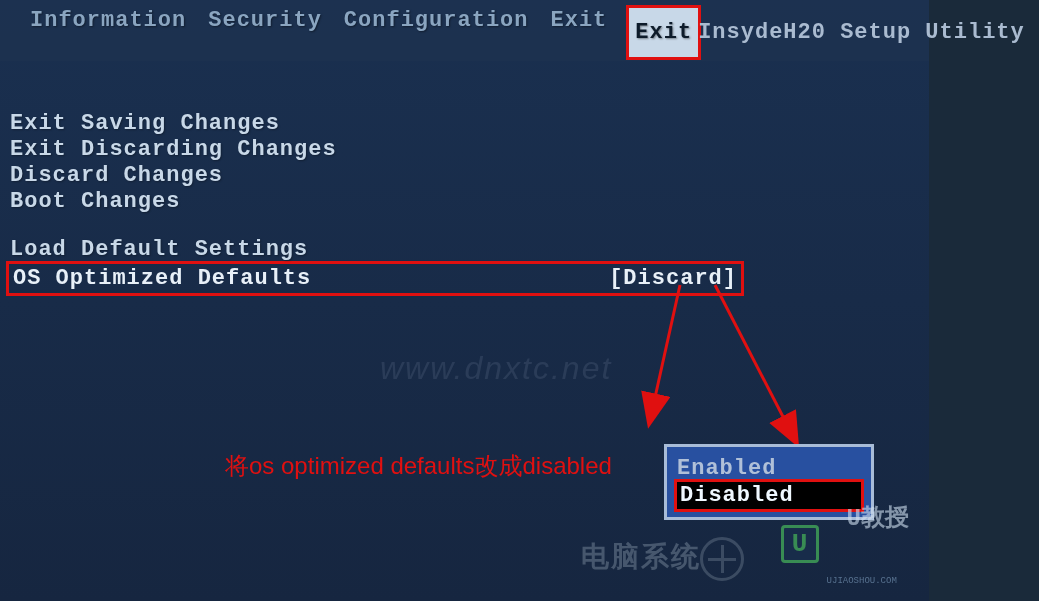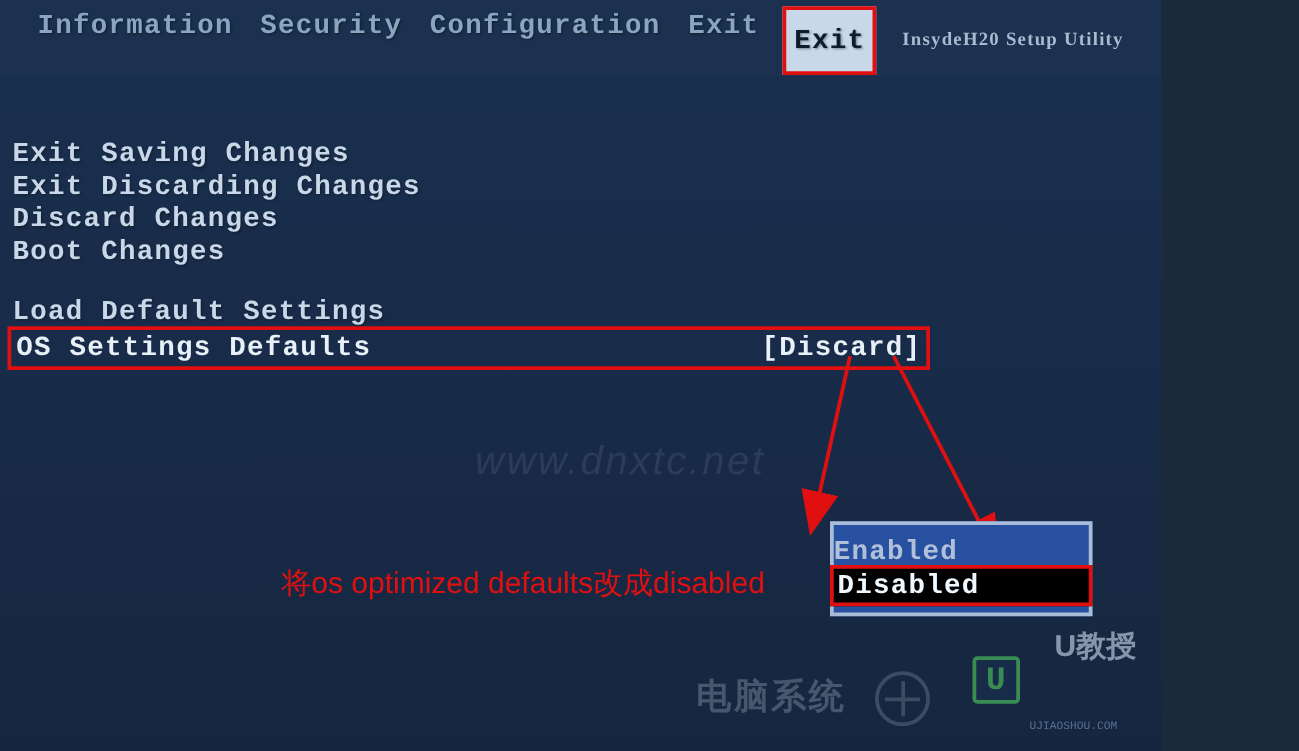--- a/index.html
+++ b/index.html
@@ -39,25 +39,24 @@
     .tab.active {
       background: #c8d8e8;
       color: #0d1b2a;
       padding: 12px 6px;
       border: 3px solid #e01010;
       margin: -3px;
     }
     .utility-title {
       margin-left: auto;
       color: #aabbd0;
-      font-size: 15px;
+      font-size: 22px;
       font-weight: bold;
       letter-spacing: 1px;
       white-space: nowrap;
-      font-family: Liberation Serif, serif;
     }
     .content {
       padding: 50px 10px 0 10px;
       position: relative;
     }
     .menu-item {
       color: #c8d8e8;
       font-size: 22px;
       font-weight: bold;
       letter-spacing: 1px;
@@ -91,26 +90,26 @@
       position: absolute;
       top: 450px;
       left: 225px;
       color: #e01010;
       font-family: 'Microsoft YaHei', Arial, sans-serif;
       font-size: 24px;
       font-weight: normal;
     }
     .popup {
       position: absolute;
-      top: 417px;
+      top: 444px;
       right: 55px;
       width: 210px;
       background: #2850a0;
       border: 3px solid #a8bcd8;
-      padding: 8px 0;
+      padding: 8px 10px;
     }
     .popup-option {
       color: #b0c0d8;
       font-size: 22px;
       font-weight: bold;
       letter-spacing: 1px;
       padding: 1px 0;
     }
     .popup-option.selected {
       background: #000000;
@@ -152,21 +151,21 @@
       font-weight: bold;
       display: flex;
       align-items: center;
       justify-content: center;
       border-radius: 4px;
     }
     .watermark-2 .logo-text {
       color: #d0e0f0;
       font-size: 24px;
       font-weight: bold;
-      font-family: Liberation Sans, sans-serif;
+      font-family: Liberation Mono, monospace;
       margin-left: 20px;
     }
     .watermark-2 .logo-sub {
       color: #80a0c0;
       font-size: 9px;
       display: block;
       margin-top: 43px;
     }
     .watermark-3 {
       position: absolute;
@@ -184,21 +183,21 @@
     .watermark-3::before, .watermark-3::after {
       content: '';
       position: absolute;
       background: #8090a0;
     }
     .watermark-3::before { width: 3px; height: 28px; }
     .watermark-3::after { width: 28px; height: 3px; }
     .watermark-4 {
       position: absolute;
       bottom: 25px;
-      right: 252px;
+      right: 228px;
       color: #a0b0c0;
       opacity: 0.35;
       font-size: 28px;
       font-weight: bold;
       font-family: 'Microsoft YaHei', Arial;
       letter-spacing: 2px;
     }
   </style>
 </head>
 <body>
@@ -217,21 +216,21 @@
   </div>
 
   <div class="content">
     <div class="menu-item">Exit Saving Changes</div>
     <div class="menu-item">Exit Discarding Changes</div>
     <div class="menu-item">Discard Changes</div>
     <div class="menu-item">Boot Changes</div>
     <div class="spacer"></div>
     <div class="menu-item">Load Default Settings</div>
     <div class="highlighted-row">
-      <span class="label">OS Settings Defaults</span>
+      <span class="label">OS Optimized Defaults</span>
       <span class="value">[Discard]</span>
     </div>
   </div>
 
   <svg class="arrow-svg" style="top:280px; left:500px;" width="250" height="180">
     <defs>
         <marker id="ah1" markerWidth="12" markerHeight="12" refX="9" refY="5" orient="auto">
           <polygon points="0 0, 12 5, 0 10" fill="#e01010"></polygon>
         </marker>
       </defs>

